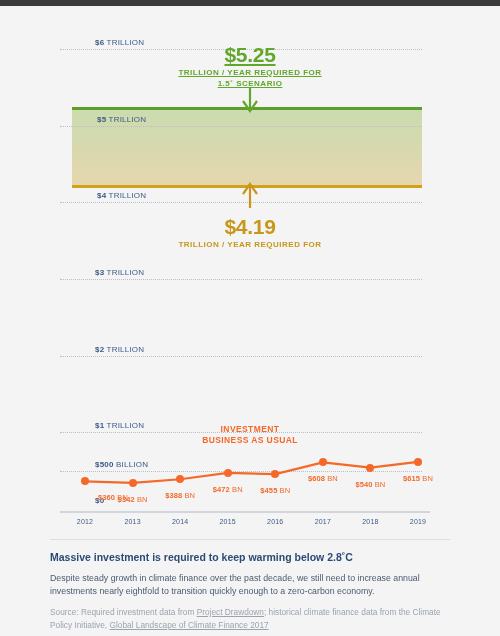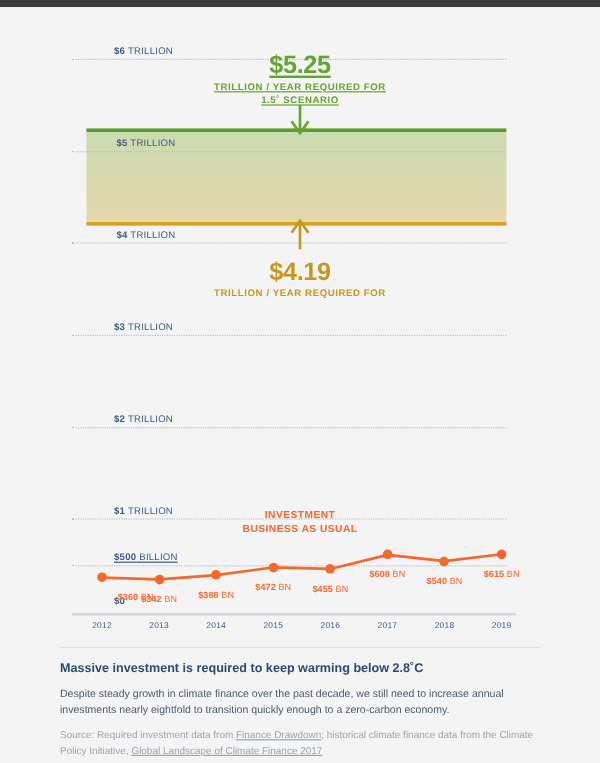--- a/index.html
+++ b/index.html
@@ -215,21 +215,21 @@
           <div class="gridlabel onplot" style="background: transparent; left: 94px; top: 108.667px;"><b>$5</b> TRILLION</div>
           <div class="gridline" style="top: 196.333px;"></div>
           <div class="gridlabel onplot" style="background: transparent; left: 94px; top: 185.333px;"><b>$4</b> TRILLION</div>
           <div class="gridline" style="top: 273px;"></div>
           <div class="gridlabel" style="left: 95px; top: 262px;"><b>$3</b> TRILLION</div>
           <div class="gridline" style="top: 349.667px;"></div>
           <div class="gridlabel" style="left: 95px; top: 338.667px;"><b>$2</b> TRILLION</div>
           <div class="gridline" style="top: 426.333px;"></div>
           <div class="gridlabel" style="left: 95px; top: 415.333px;"><b>$1</b> TRILLION</div>
           <div class="gridline" style="top: 464.667px;"></div>
-          <div class="gridlabel" style="left: 95px; top: 453.667px; text-decoration: underline;"><b>$500</b> BILLION</div>
+          <div class="gridlabel" style="left: 95px; top: 453.667px;"><b>$500</b> BILLION</div>
           <div class="gridlabel" style="left: 95px; top: 490px;"><b>$0</b></div>
         </div>
 
       <div class="annot green" id="annot-upper" style="top: 36.5px;">
         <div class="big">$5.25</div>
         <div class="sub">TRILLION / YEAR REQUIRED FOR</div>
         <div class="sub">1.5˚ SCENARIO</div>
       </div>
       <div class="arrow" id="arrow-down" style="top: 80.5px;">
         <svg width="18" height="26" viewBox="0 0 18 26">
@@ -287,18 +287,18 @@
           <div class="yearlabel" style="left: 370.429px; top: 512px;">2018</div>
           <div class="yearlabel" style="left: 418px; top: 512px;">2019</div>
         </div>
     </div>
 
     <div id="footer">
       <div id="divider"></div>
       <div id="foot-title">Massive investment is required to keep warming below 2.8˚C</div>
       <div id="foot-body">Despite steady growth in climate finance over the past decade, we still need to increase annual investments nearly eightfold to transition quickly enough to a zero-carbon economy.</div>
       <div id="foot-source">
-        <span>Source: Required investment data from </span><u>Finance Drawdown</u><span>; historical climate finance data from the Climate Policy Initiative, </span><u>Global Landscape of Climate Finance 2017</u>
+        <span>Source: Required investment data from </span><u>Project Drawdown</u><span>; historical climate finance data from the Climate Policy Initiative, </span><u>Global Landscape of Climate Finance 2017</u>
       </div>
     </div>
 
   </div>
 </div>
 
 </body></html>

